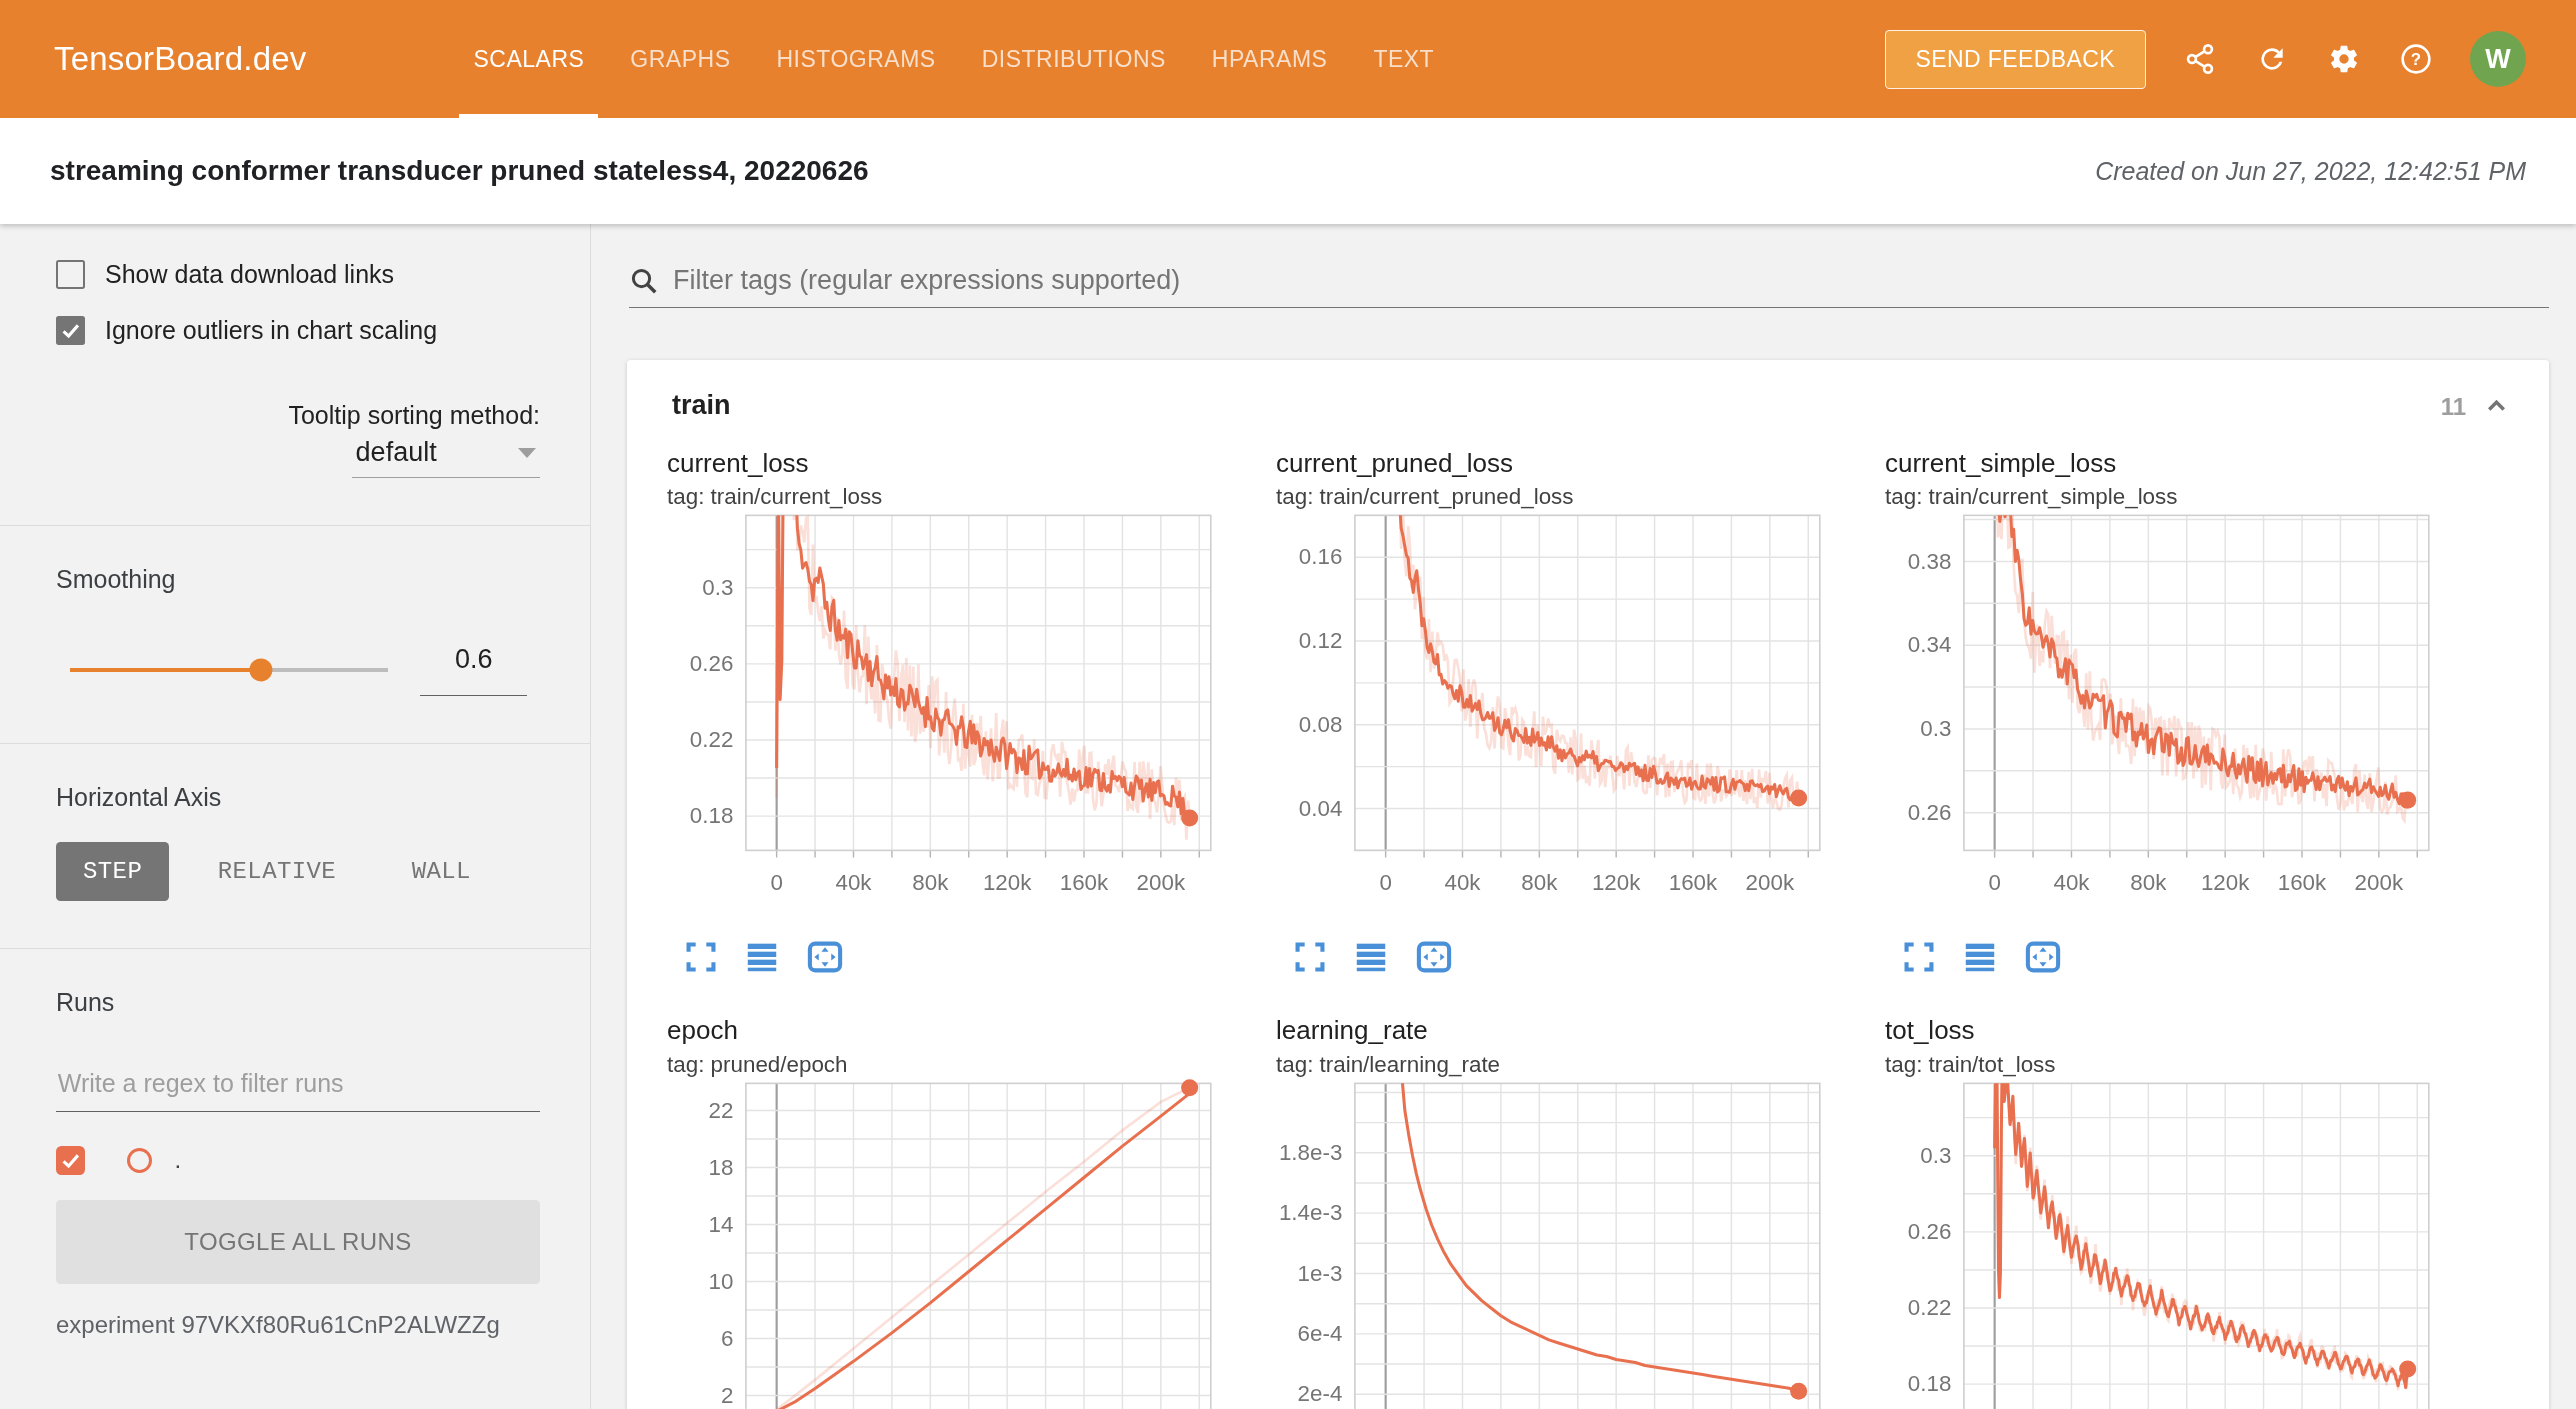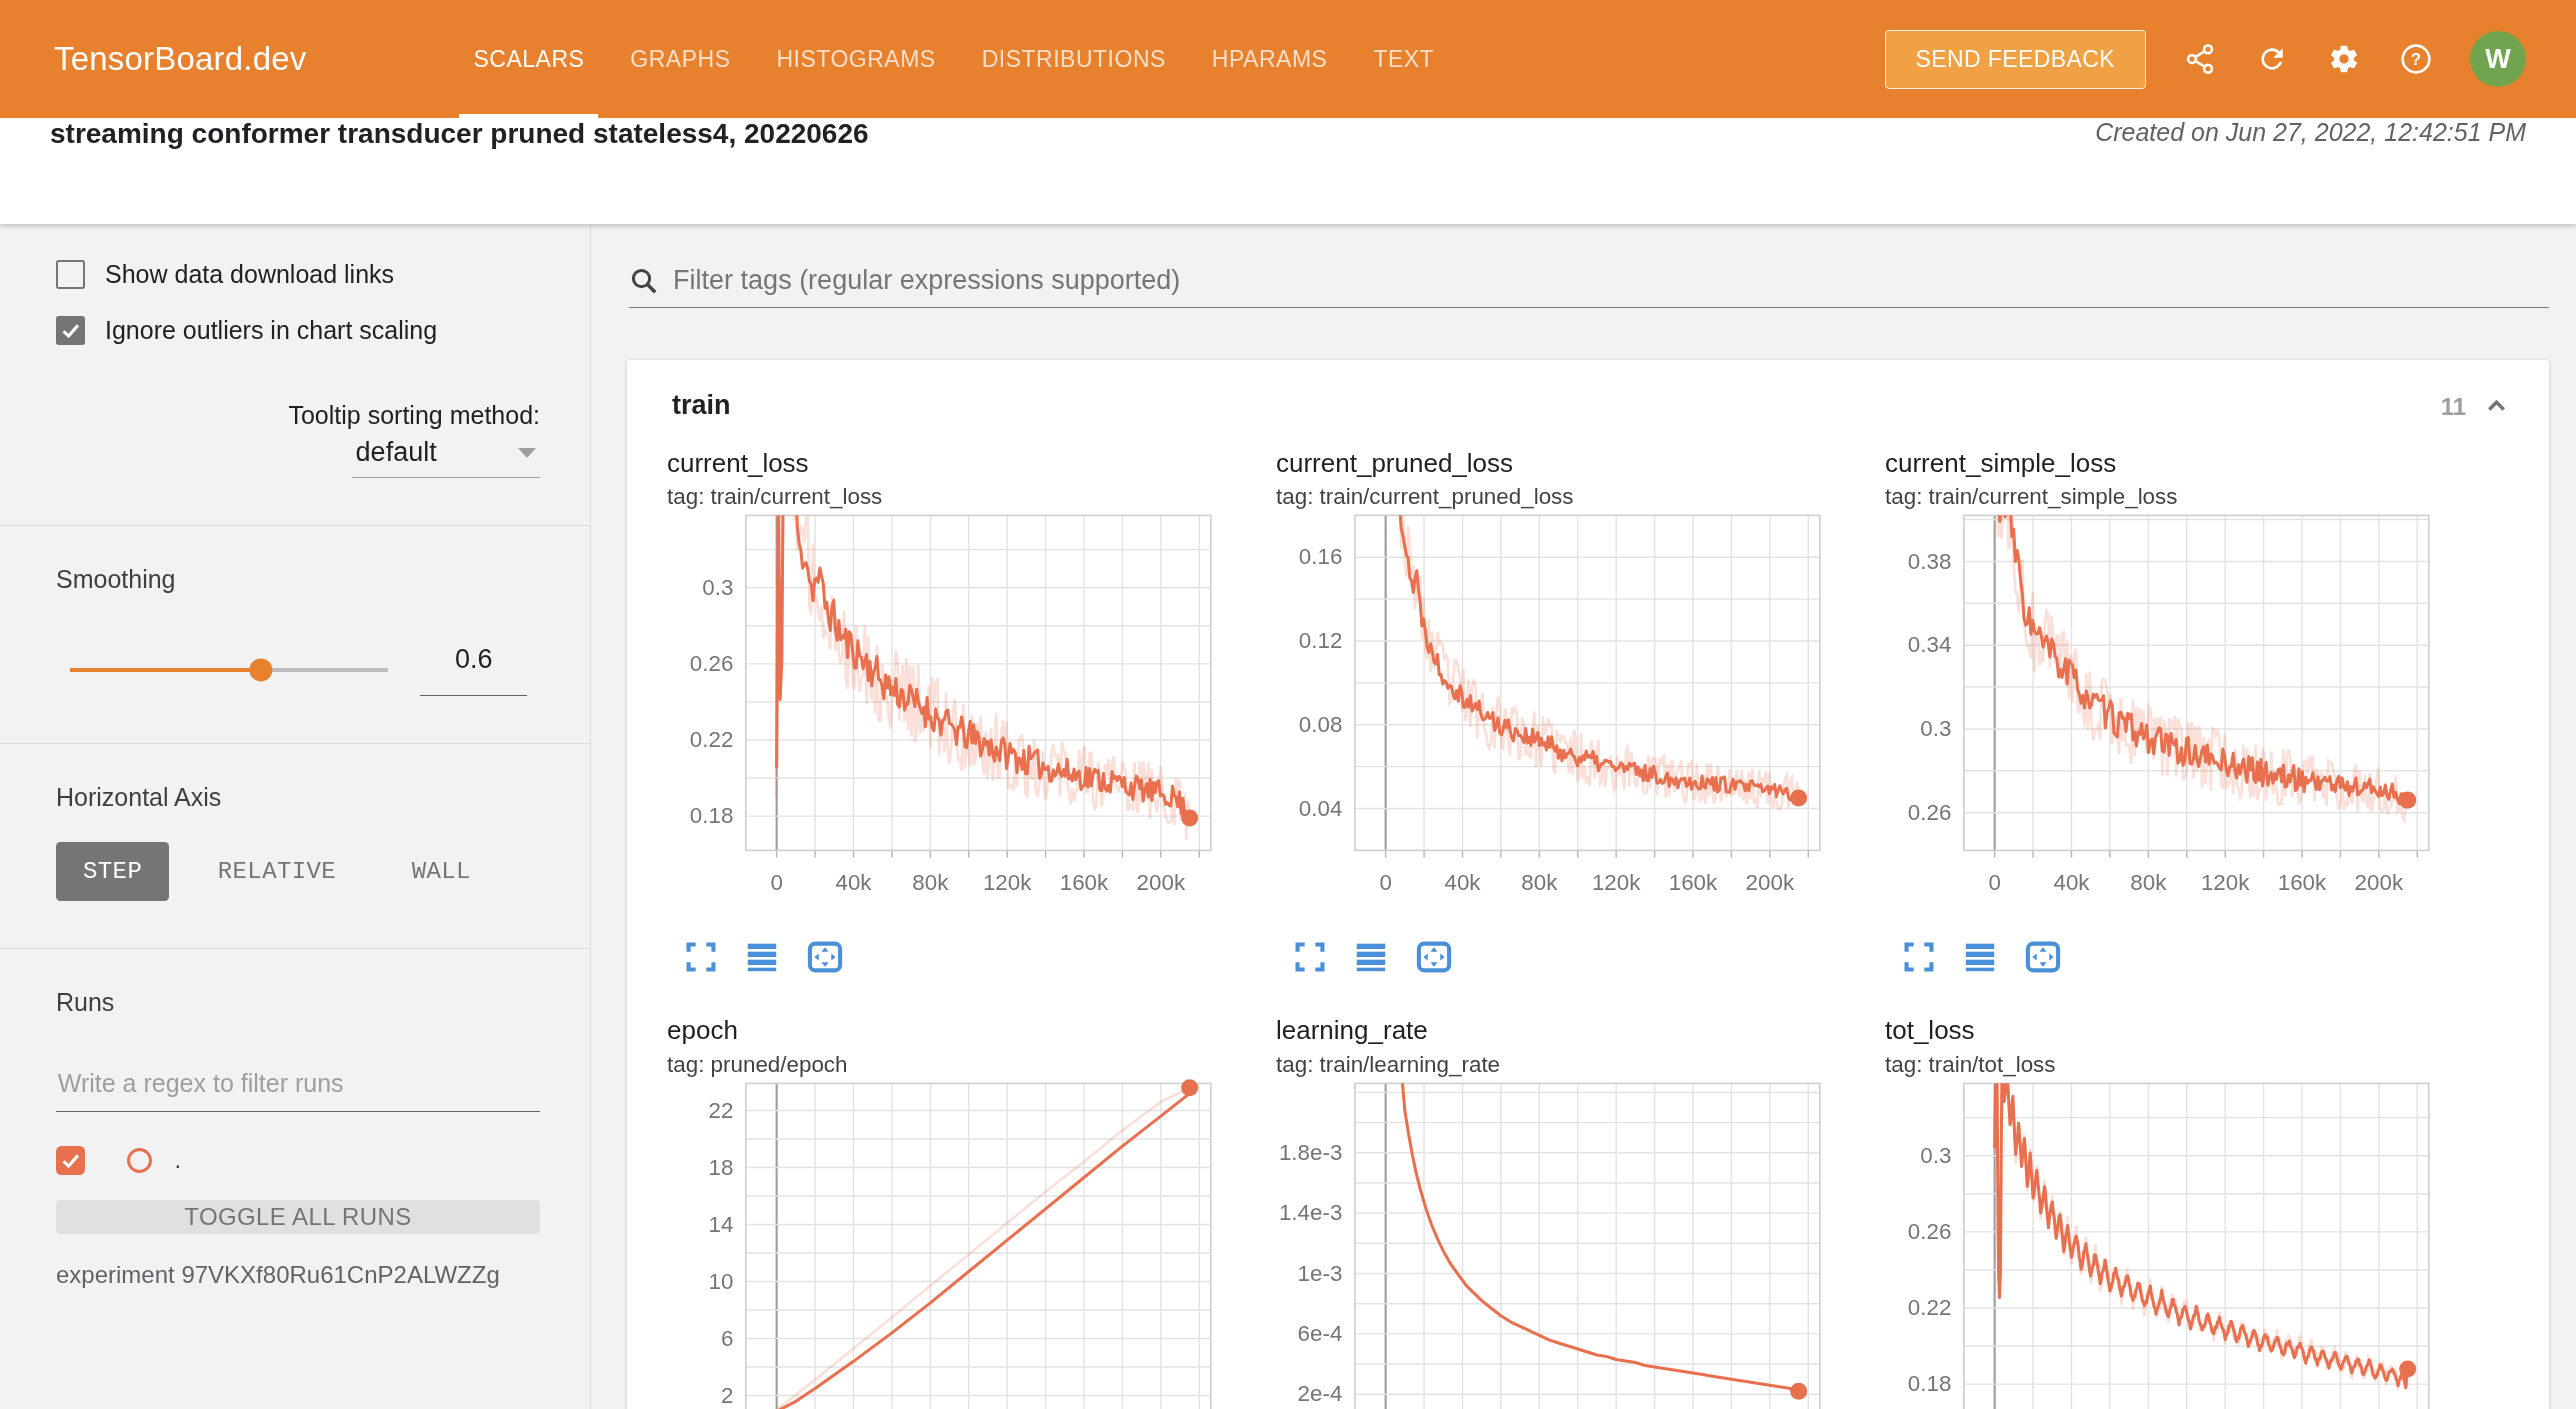--- a/index.html
+++ b/index.html
@@ -18,21 +18,21 @@
     height:4.5px; background:#fff; }
   .appbar-right { margin-left:auto; display:flex; align-items:center; gap:36px; }
   .feedback-btn { background:#f0a143; border:1.8px solid rgba(255,255,255,0.85); border-radius:4.5px;
     color:#fff; font-size:23px; letter-spacing:0.4px; padding:15px 30px; font-family:inherit; cursor:pointer; }
   .hicon { width:36px; height:36px; display:flex; align-items:center; justify-content:center; cursor:pointer; }
   .hicon svg { display:block; }
   .avatar { width:56px; height:56px; border-radius:50%; background:#71a44e; color:#fff;
     display:flex; align-items:center; justify-content:center; font-size:27px; font-weight:bold; cursor:pointer; }
 
   
-  .titlebar { height:106px; background:#fff; display:flex; 
+  .titlebar { height:106px; background:#fff; display:flex; align-items:center;
     padding:0 50px; box-shadow:0 2.7px 5.4px rgba(0,0,0,0.22); position:relative; z-index:4; }
   .exp-title { font-size:28px; font-weight:bold; color:#202124; }
   .created { margin-left:auto; font-size:25px; font-style:italic; color:#5f6368; }
 
   
   .content { display:flex; height:1186px; }
   .sidebar { width:591px; flex:0 0 591px; border-right:0.9px solid #dcdcdc; padding:36px 50px 0 56px; }
   .main { flex:1; padding:0 27px 0 36px; display:flex; flex-direction:column; }
 
   
@@ -62,21 +62,21 @@
     border:none; background:none; border-radius:4.5px; font-family:Liberation Mono, monospace; cursor:pointer; }
   .axis-btn.active { background:#757575; color:#fff; }
   .regex-input { margin-top:47px; }
   .regex-input input { width:100%; border:none; outline:none; background:none;
     border-bottom:1.8px solid #616161; font-size:25px; padding:5.4px 1.8px 12.5px 1.8px; font-family:inherit; color:#212121; }
   .regex-input input::placeholder { color:#9e9e9e; }
   .run-row { display:flex; align-items:center; margin-top:34px; }
   .run-swatch { width:25px; height:25px; border-radius:50%; border:3.6px solid #e8704e; margin-left:21.5px; }
   .run-name { font-size:24px; color:#424242; margin-left:23px; }
   .toggle-btn { margin-top:25px; width:100%; background:#e0e0e0; border:none; border-radius:4.5px;
-    color:#757575; font-size:24px; letter-spacing:0.4px; padding:3px 0; font-family:inherit; cursor:pointer; }
+    color:#757575; font-size:24px; letter-spacing:0.4px; padding:28px 0; font-family:inherit; cursor:pointer; }
   .experiment { margin-top:27px; font-size:24px; color:#5f6368; }
 
   
   .filter-row { display:flex; align-items:center; margin:41px 0 0 1.8px;
     border-bottom:1.8px solid #757575; padding-bottom:10.7px; }
   .filter-row svg { flex:0 0 auto; margin-right:14.3px; }
   .filter-row input { flex:1; border:none; outline:none; background:none; font-size:27px;
     font-family:inherit; color:#212121; }
   .filter-row input::placeholder { color:#757575; }
   .card { margin-top:52px; background:#fff; border-radius:3.6px; box-shadow:0 1.8px 4.5px rgba(0,0,0,0.18);

